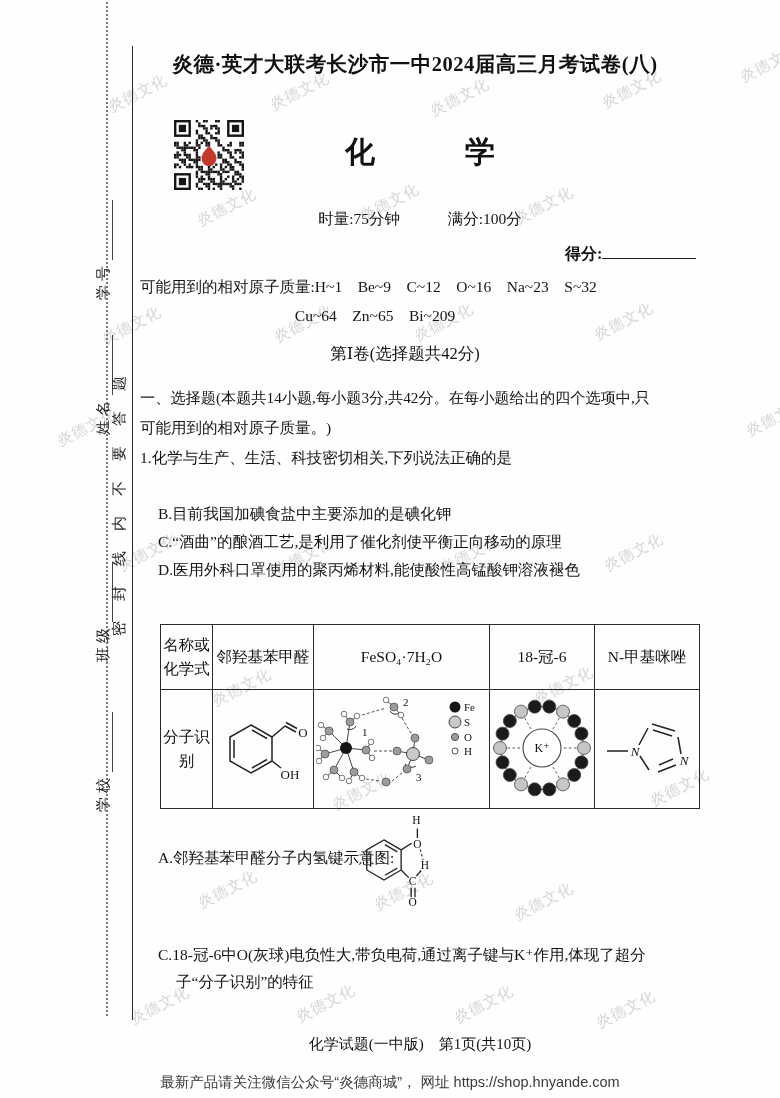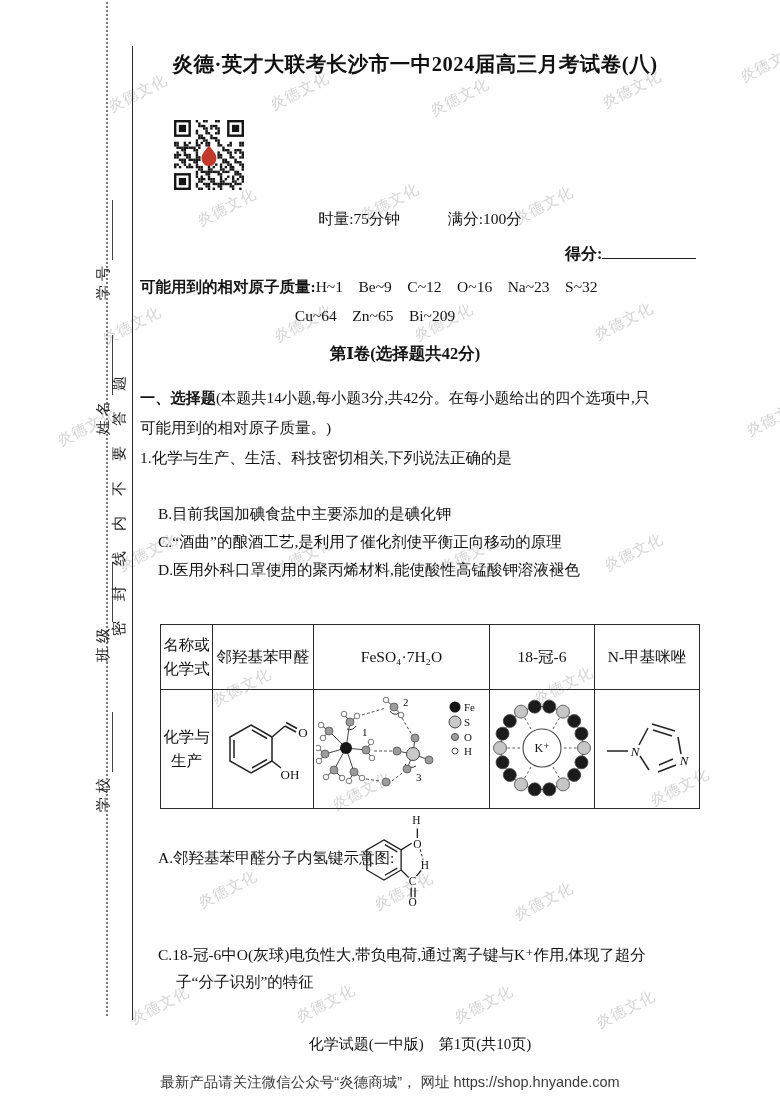--- a/index.html
+++ b/index.html
@@ -1,20 +1,20 @@
 <!DOCTYPE html>
 <html><head>
 <meta charset="utf-8">
 <style>
   html,body{margin:0;padding:0;background:#e8e8e8;}
   .page{position:relative;width:780px;height:1098px;margin:0 auto;background:#fefefe;overflow:hidden;
         font-family:"Liberation Serif","DejaVu Serif",serif;color:#111;}
   .abs{position:absolute;}
   .t{position:absolute;font-size:15.5px;color:#141414;white-space:nowrap;}
-  .b{font-weight:bold;}
+  .b{font-weight:normal;}
   .ctr{text-align:center;}
   
   .wm{position:absolute;font-size:15px;color:rgba(185,185,185,.6);transform:rotate(-27deg);
       letter-spacing:1px;white-space:nowrap;pointer-events:none;}
   
   .rule-dotted{position:absolute;left:106px;top:2px;height:1014px;width:0;border-left:2px dotted #777;}
   .rule-solid{position:absolute;left:132px;top:46px;height:974px;width:0;border-left:1.6px solid #2a2a2a;}
   .side-field{position:absolute;left:54px;width:100px;height:18px;display:flex;align-items:flex-end;
       justify-content:center;transform:rotate(-90deg);transform-origin:center;font-size:15px;color:#222;
       white-space:nowrap;}
@@ -376,20 +376,21 @@
         <rect x="1" y="23" width="5" height="5"></rect>
     </g>
     <g fill="#151515">
       <rect x="2" y="2" width="3" height="3"></rect>
         <rect x="24" y="2" width="3" height="3"></rect>
         <rect x="2" y="24" width="3" height="3"></rect>
     </g>
     <path d="M14.5 10.6 c1.9 2.5 3.1 3.4 3.1 5.4 a3.1 3.1 0 1 1 -6.2 0 c0 -2 1.2 -2.9 3.1 -5.4 z" fill="#c0392b"></path>
   </svg>
 
+  <div class="subject">化　　　学</div>
 
   <div class="meta">
     <span>时量:75分钟</span>
     <span>满分:100分</span>
   </div>
 
   <div class="score-line">
     <span>得分:</span><span class="score-blank"></span>
   </div>
 
@@ -421,21 +422,21 @@
       </colgroup>
     <tbody>
         <tr class="hrow">
       <td class="cellname">名称或化学式</td>
       <td>邻羟基苯甲醛</td>
       <td>FeSO₄·7H₂O</td>
       <td>18-冠-6</td>
       <td>N-甲基咪唑</td>
     </tr>
     <tr class="srow">
-      <td class="cellname">化学与生产</td>
+      <td class="cellname">分子识别</td>
       <td>
         <svg width="100" height="96" viewBox="0 0 100 96">
           <g stroke="#222" stroke-width="1.5" fill="none">
             <polygon points="38,26 59,38 59,62 38,74 17,62 17,38"></polygon>
             <line x1="39" y1="31" x2="54" y2="39.5"></line>
             <line x1="54" y1="60.5" x2="39" y2="69"></line>
             <line x1="21" y1="59" x2="21" y2="41"></line>
             <line x1="59" y1="38" x2="72" y2="27"></line>
             <line x1="72" y1="27" x2="83" y2="33"></line>
             <line x1="73" y1="23.5" x2="84" y2="29.5"></line>

